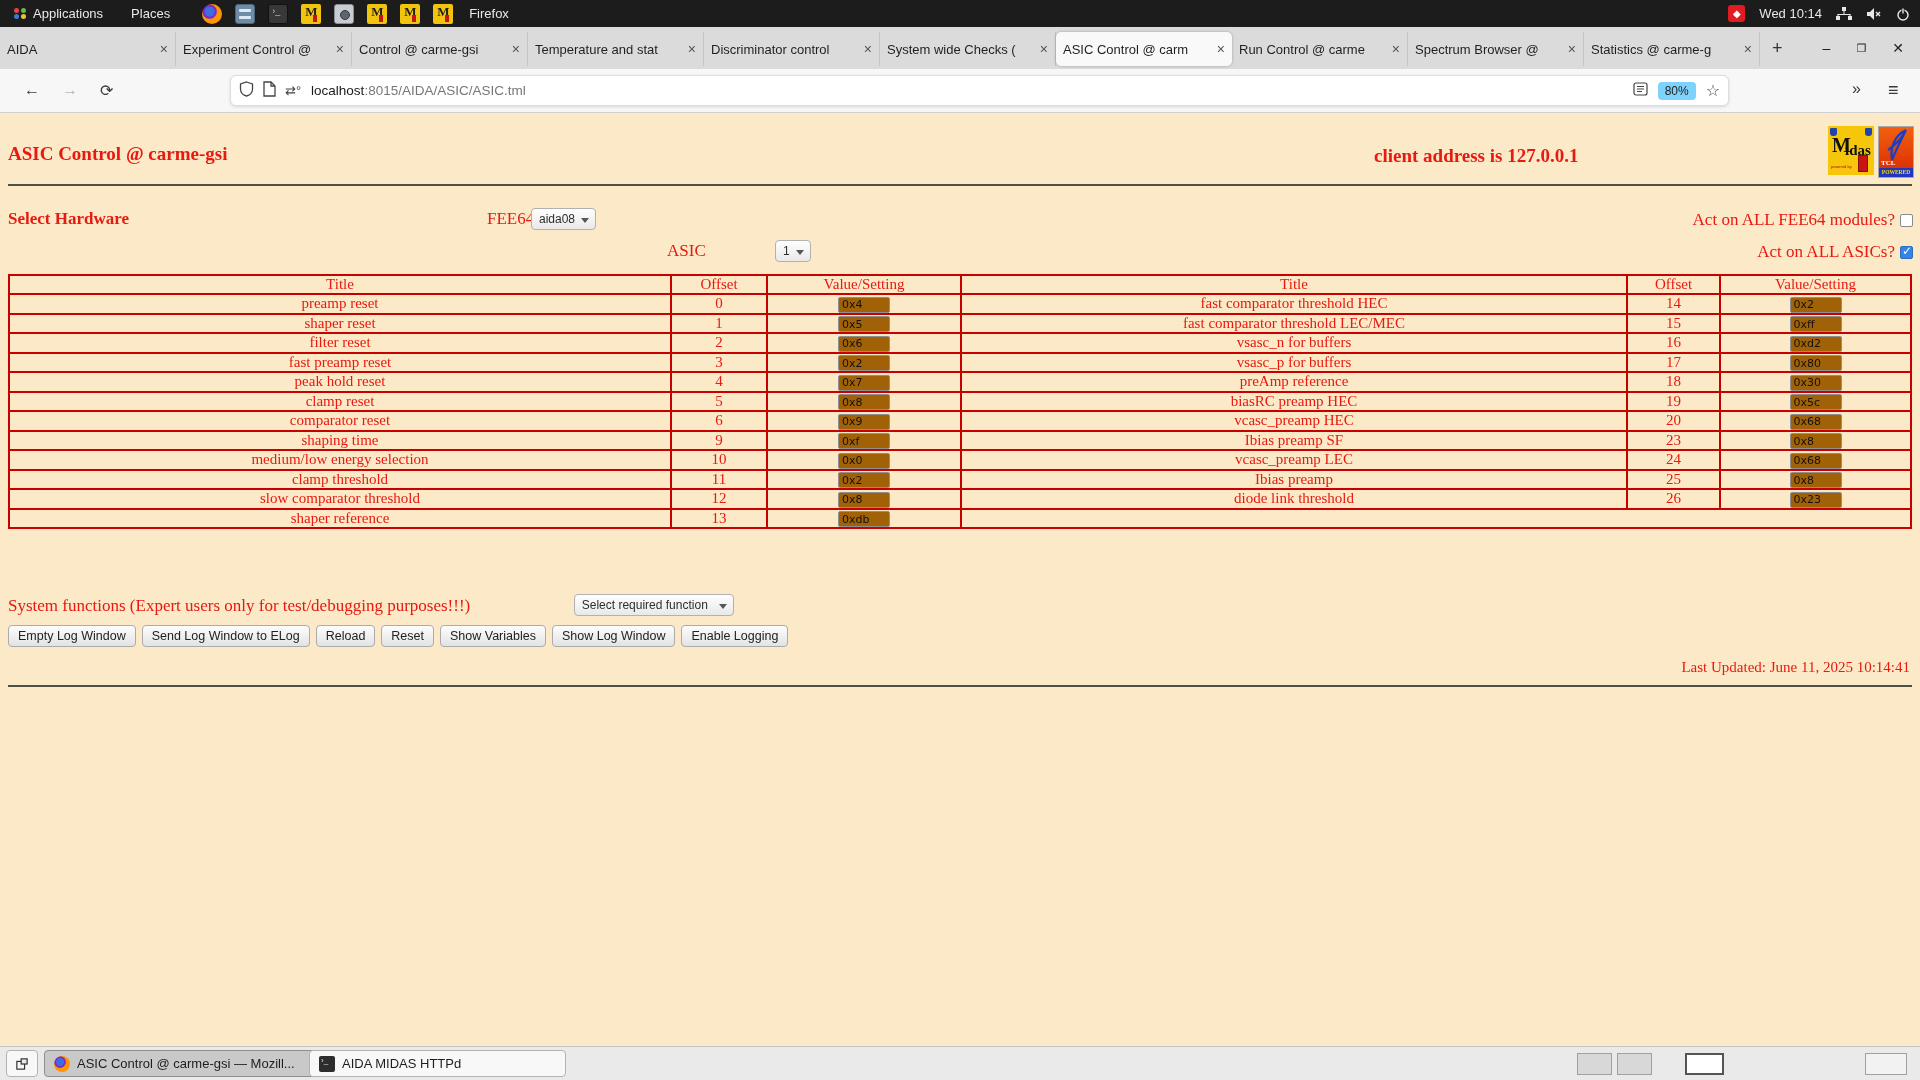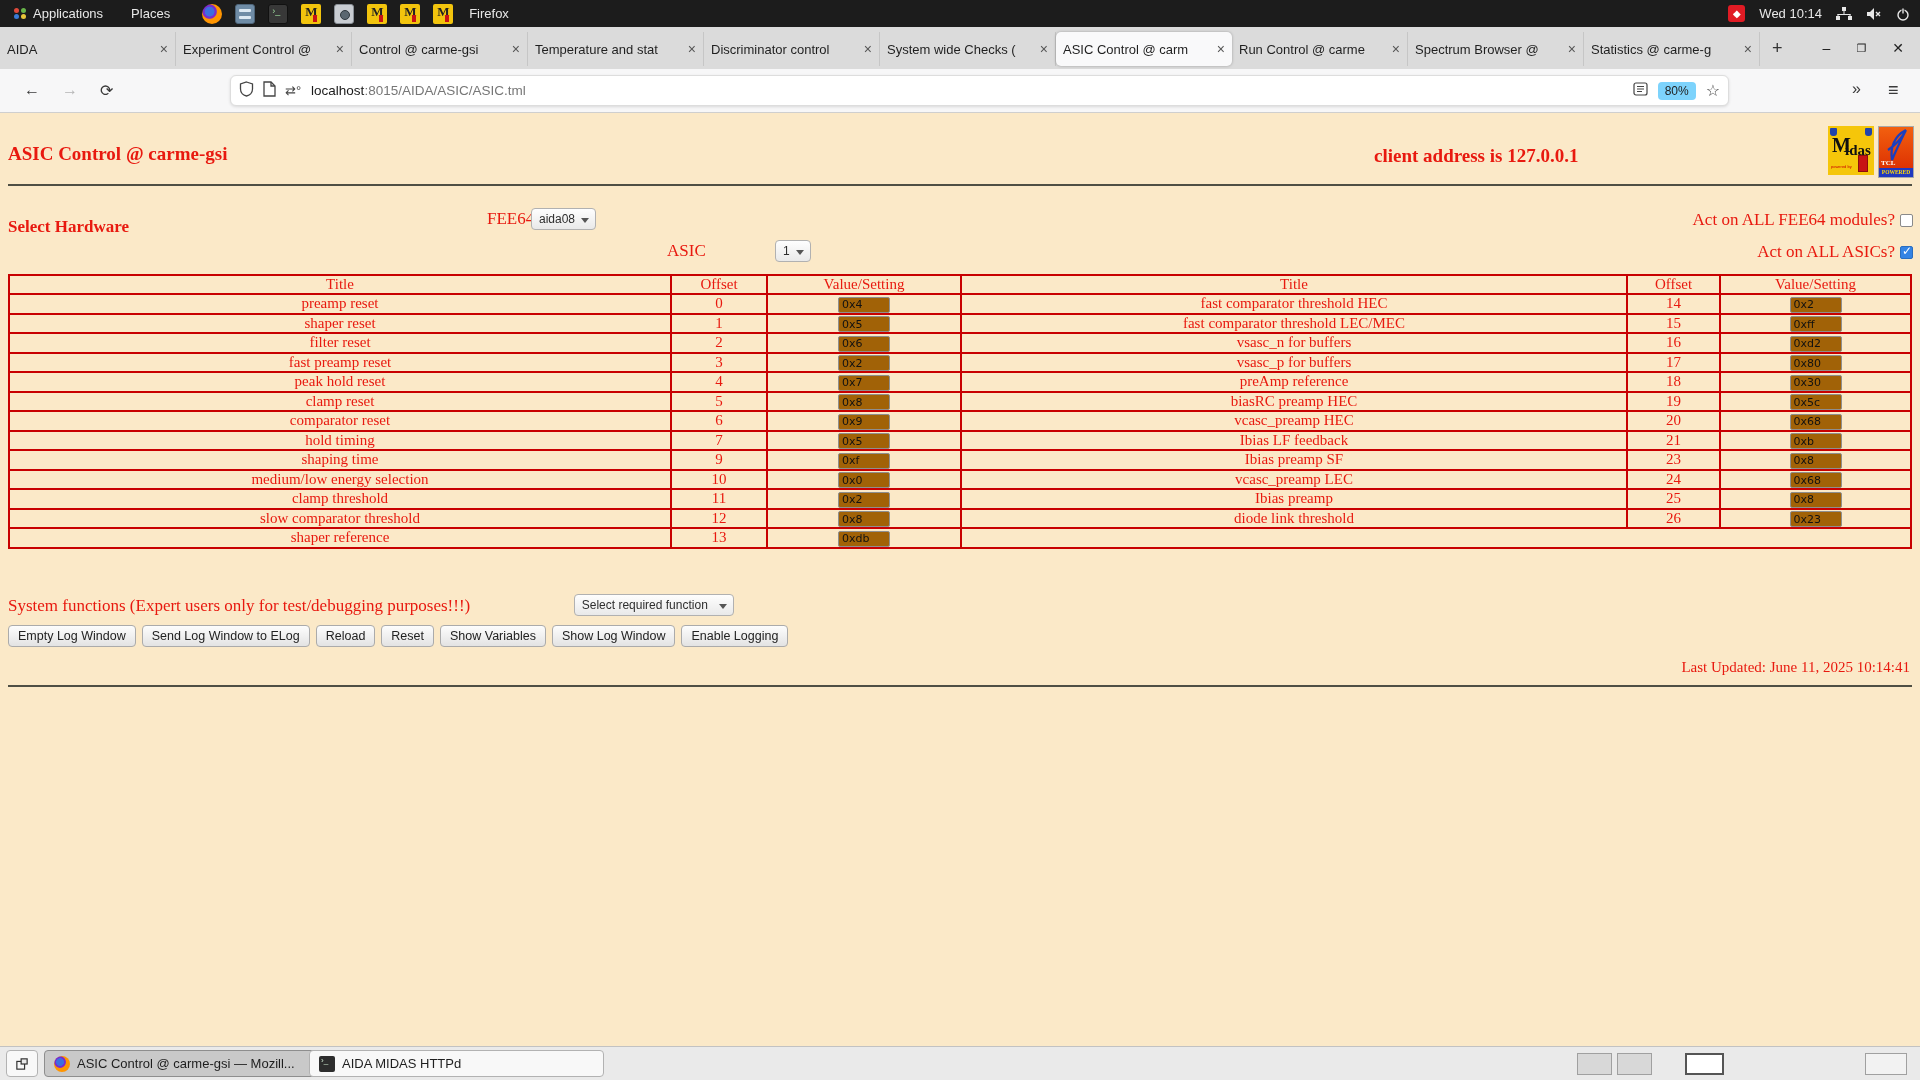--- a/index.html
+++ b/index.html
@@ -285,21 +285,21 @@
             <path d="M26 2 C14 8 10 20 12 32 M26 2 C20 14 16 22 12 32 M26 2 C22 10 14 18 8 22" stroke="#1a3fbf" stroke-width="2.2" fill="none"></path>
           </svg>
         <span class="tcl-txt">TCL</span>
         <div class="tcl-strip">POWERED</div>
       </div>
     </div>
 
     <div class="abs hr" style="top:71px;"></div>
 
     
-    <div class="abs lbl-b" style="left:8px;top:104px;">Select Hardware</div>
+    <div class="abs lbl-b" style="left:8px;top:96px;">Select Hardware</div>
     <div class="abs lbl" style="left:487px;top:96px;">FEE64</div>
     <div class="abs gtk-select" style="left:531px;top:95px;">aida08</div>
     <div class="abs chk-row" style="right:7px;top:97px;">
       <span class="lbl">Act on ALL FEE64 modules?</span>
       <span class="checkbox" id="chk-fee64"></span>
     </div>
 
     <div class="abs lbl" style="left:667px;top:128px;">ASIC</div>
     <div class="abs gtk-select" style="left:706px;top:127px;">1</div>
     <div class="abs chk-row" style="right:7px;top:129px;">
@@ -378,28 +378,20 @@
           </tr>
           <tr>
             <td>comparator reset</td>
             <td>6</td>
             <td><input class="reg-input" type="text" value="0x9" style=""></td>
             <td>vcasc_preamp HEC</td>
             <td>20</td>
             <td><input class="reg-input" type="text" value="0x68" style=""></td>
           </tr>
           <tr>
-            <td>hold timing</td>
-            <td>7</td>
-            <td><input class="reg-input" type="text" value="0x5" style=""></td>
-            <td>Ibias LF feedback</td>
-            <td>21</td>
-            <td><input class="reg-input" type="text" value="0xb" style=""></td>
-          </tr>
-          <tr>
             <td>shaping time</td>
             <td>9</td>
             <td><input class="reg-input" type="text" value="0xf" style=""></td>
             <td>Ibias preamp SF</td>
             <td>23</td>
             <td><input class="reg-input" type="text" value="0x8" style=""></td>
           </tr>
           <tr>
             <td>medium/low energy selection</td>
             <td>10</td>
@@ -456,21 +448,21 @@
       <svg width="14" height="14" viewBox="0 0 14 14">
           <rect x="1" y="4" width="9" height="9" fill="none" stroke="#333" stroke-width="1.4"></rect>
           <rect x="6" y="1" width="7" height="6" fill="#eaeaea" stroke="#333" stroke-width="1.4"></rect>
         </svg>
     </div>
     <div id="bb-windows">
         <div class="bb-btn active" style="left: 44px; width: 309px;">
           <span class="bb-ff"></span>
           <span>ASIC Control @ carme-gsi — Mozill...</span>
         </div>
-        <div class="bb-btn" style="left: 309px; width: 295px;">
+        <div class="bb-btn" style="left: 309px; width: 257px;">
           <span class="bb-term"></span>
           <span>AIDA MIDAS HTTPd</span>
         </div>
       </div>
     <span class="pager-box" style="left:1577px;width:35px;"></span>
     <span class="pager-box" style="left:1617px;width:35px;"></span>
     <span class="pager-box active" style="left:1685px;width:39px;"></span>
     <span class="pager-box" style="left:1865px;width:42px;background:#f2f2f2;"></span>
   </div>
 

